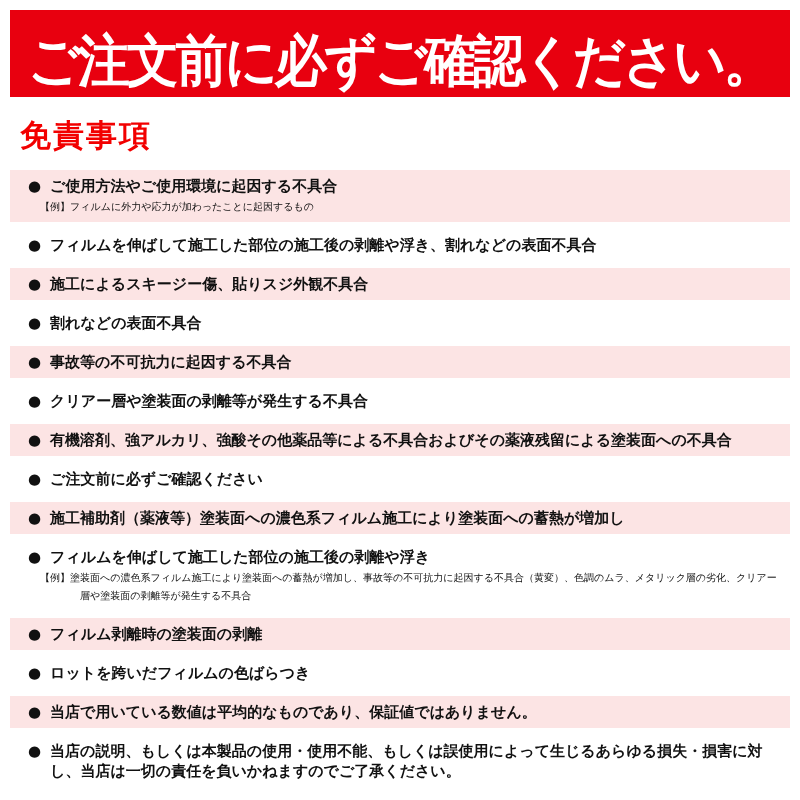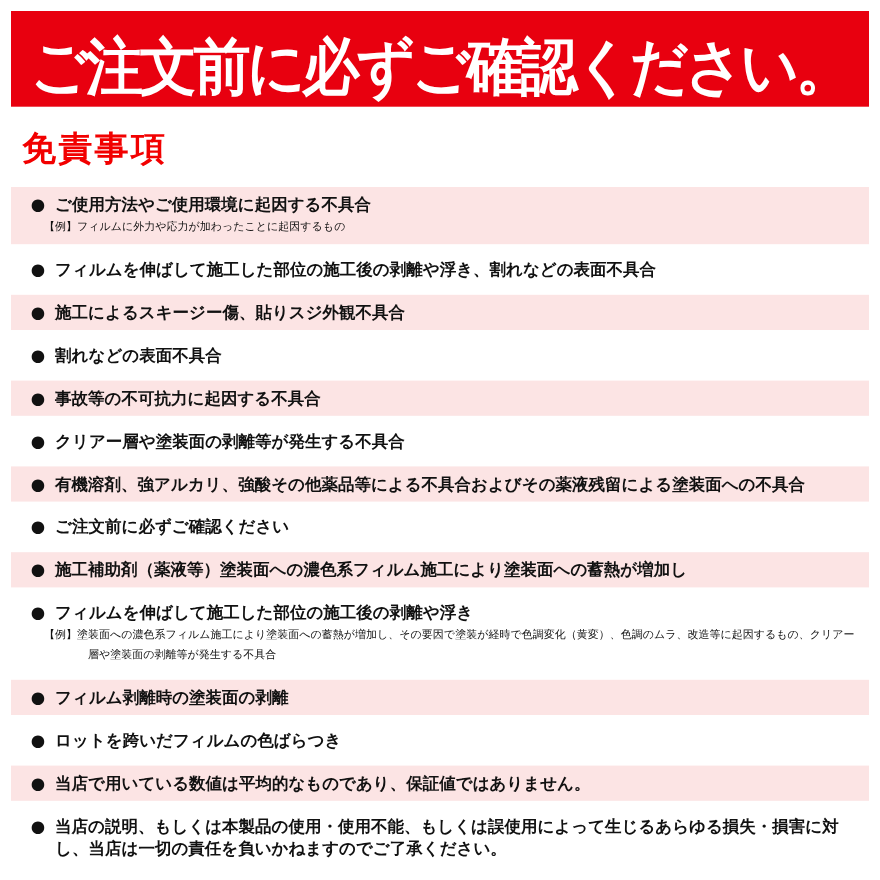--- a/index.html
+++ b/index.html
@@ -150,21 +150,21 @@
       <span class="main-text">施工補助剤（薬液等）塗装面への濃色系フィルム施工により塗装面への蓄熱が増加し</span>
     </div>
 
   </div>
 
   <div class="row">
     <div class="main">
       <span class="bullet">●</span>
       <span class="main-text">フィルムを伸ばして施工した部位の施工後の剥離や浮き</span>
     </div>
-    <div class="example">【例】塗装面への濃色系フィルム施工により塗装面への蓄熱が増加し、その要因で塗装が経時で色調変化（黄変）、色調のムラ、改造等に起因するもの、クリアー層や塗装面の剥離等が発生する不具合</div>
+    <div class="example">【例】塗装面への濃色系フィルム施工により塗装面への蓄熱が増加し、事故等の不可抗力に起因する不具合（黄変）、色調のムラ、メタリック層の劣化、クリアー層や塗装面の剥離等が発生する不具合</div>
   </div>
 
   <div class="row pink" style="background: rgb(252, 228, 228);">
     <div class="main">
       <span class="bullet">●</span>
       <span class="main-text">フィルム剥離時の塗装面の剥離</span>
     </div>
 
   </div>
 

